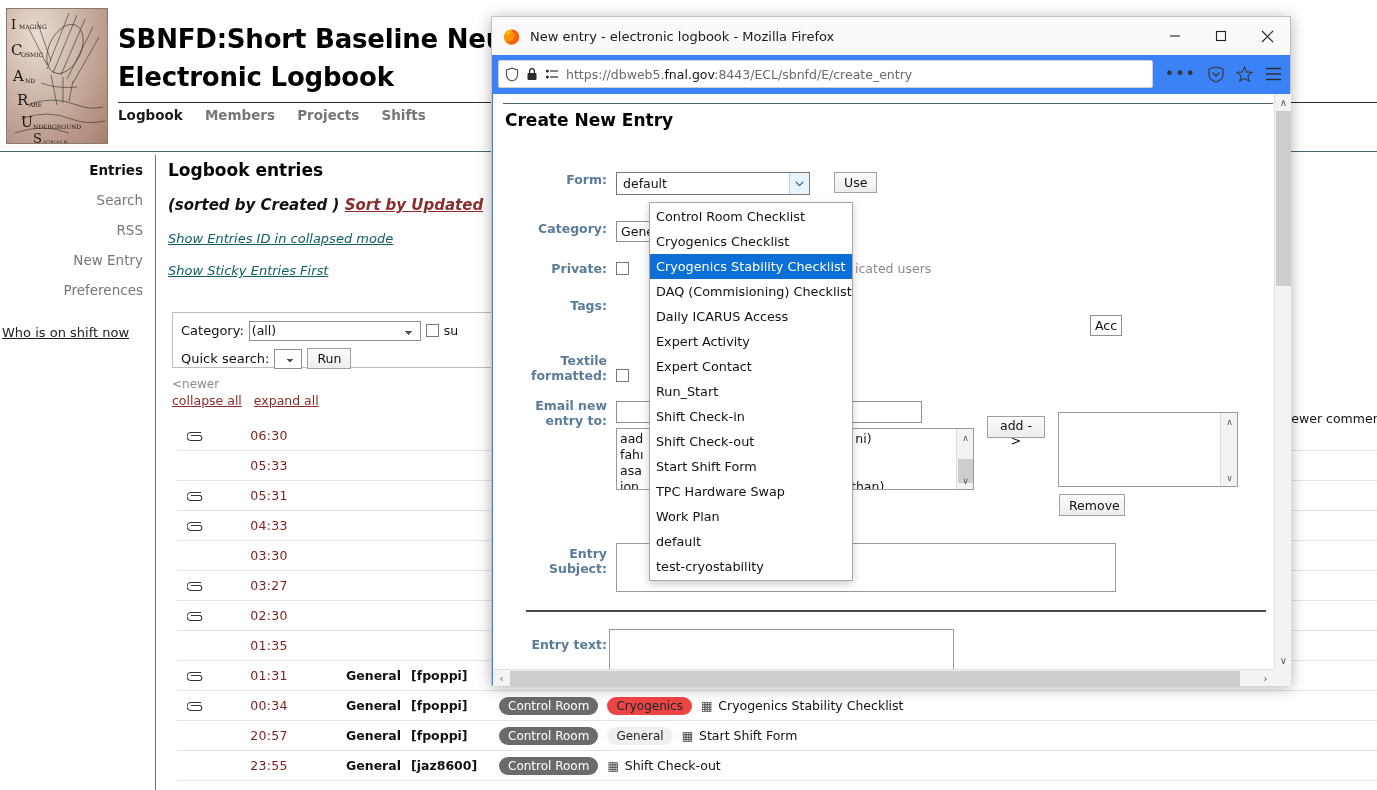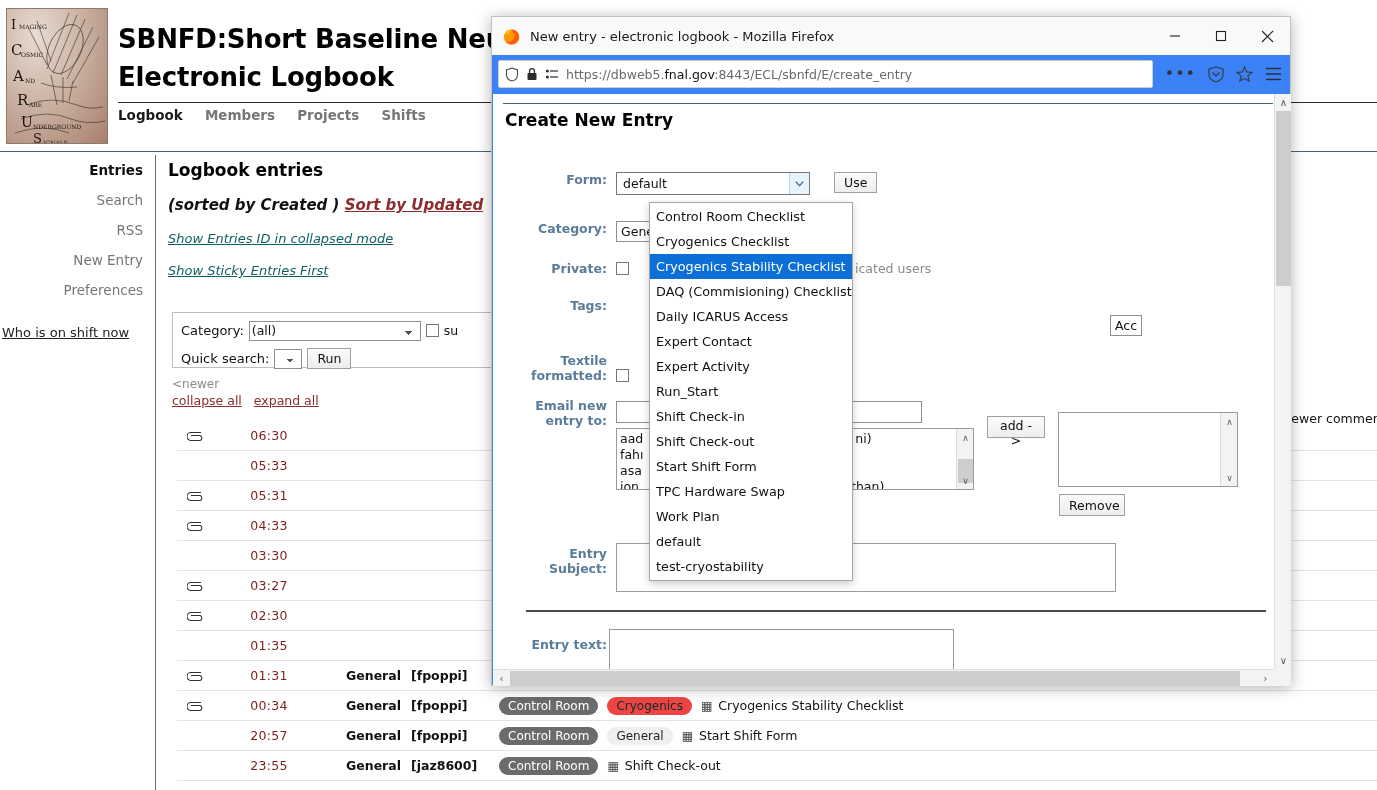--- a/index.html
+++ b/index.html
@@ -482,21 +482,21 @@
 
       <div class="formrow" style="left:0; top:167px;">
         <div class="flabel">Private:</div>
         <span class="cbx" style="margin-top:1px"></span>
         <span class="hint" style="margin-left:226px;white-space:nowrap">icated users</span>
       </div>
 
       <div class="formrow" style="left:0; top:204px; flex-direction:column;">
         <div class="flabel">Tags:</div>
       </div>
-      <div class="inp" style="position:absolute;left:617px;top:221px;width:32px;display:flex;align-items:center">
+      <div class="inp" style="position:absolute;left:597px;top:221px;width:32px;display:flex;align-items:center">
         <span>Acc</span>
       </div>
 
       <div class="formrow" style="left:0; top:259px;">
         <div class="flabel">
           <span>Textile</span><br>
           <span>formatted:</span>
         </div>
         <span class="cbx" style="margin-top:16px"></span>
       </div>
@@ -545,22 +545,22 @@
         <div class="flabel">Entry text:</div>
       </div>
       <textarea class="ta" style="position: absolute; left: 116px; top: 535px; width: 345px; height: 50px; resize: none;" placeholder=""></textarea>
 
       <div class="dropdown" id="form-dropdown" style="left:156px;top:108px;">
           <div class="dopt">Control Room Checklist</div>
           <div class="dopt">Cryogenics Checklist</div>
           <div class="dopt sel">Cryogenics Stability Checklist</div>
           <div class="dopt">DAQ (Commisioning) Checklist</div>
           <div class="dopt">Daily ICARUS Access</div>
+          <div class="dopt">Expert Activity</div>
           <div class="dopt">Expert Contact</div>
-          <div class="dopt">Expert Activity</div>
           <div class="dopt">Run_Start</div>
           <div class="dopt">Shift Check-in</div>
           <div class="dopt">Shift Check-out</div>
           <div class="dopt">Start Shift Form</div>
           <div class="dopt">TPC Hardware Swap</div>
           <div class="dopt">Work Plan</div>
           <div class="dopt">default</div>
           <div class="dopt">test-cryostability</div>
         </div>
     </div>

